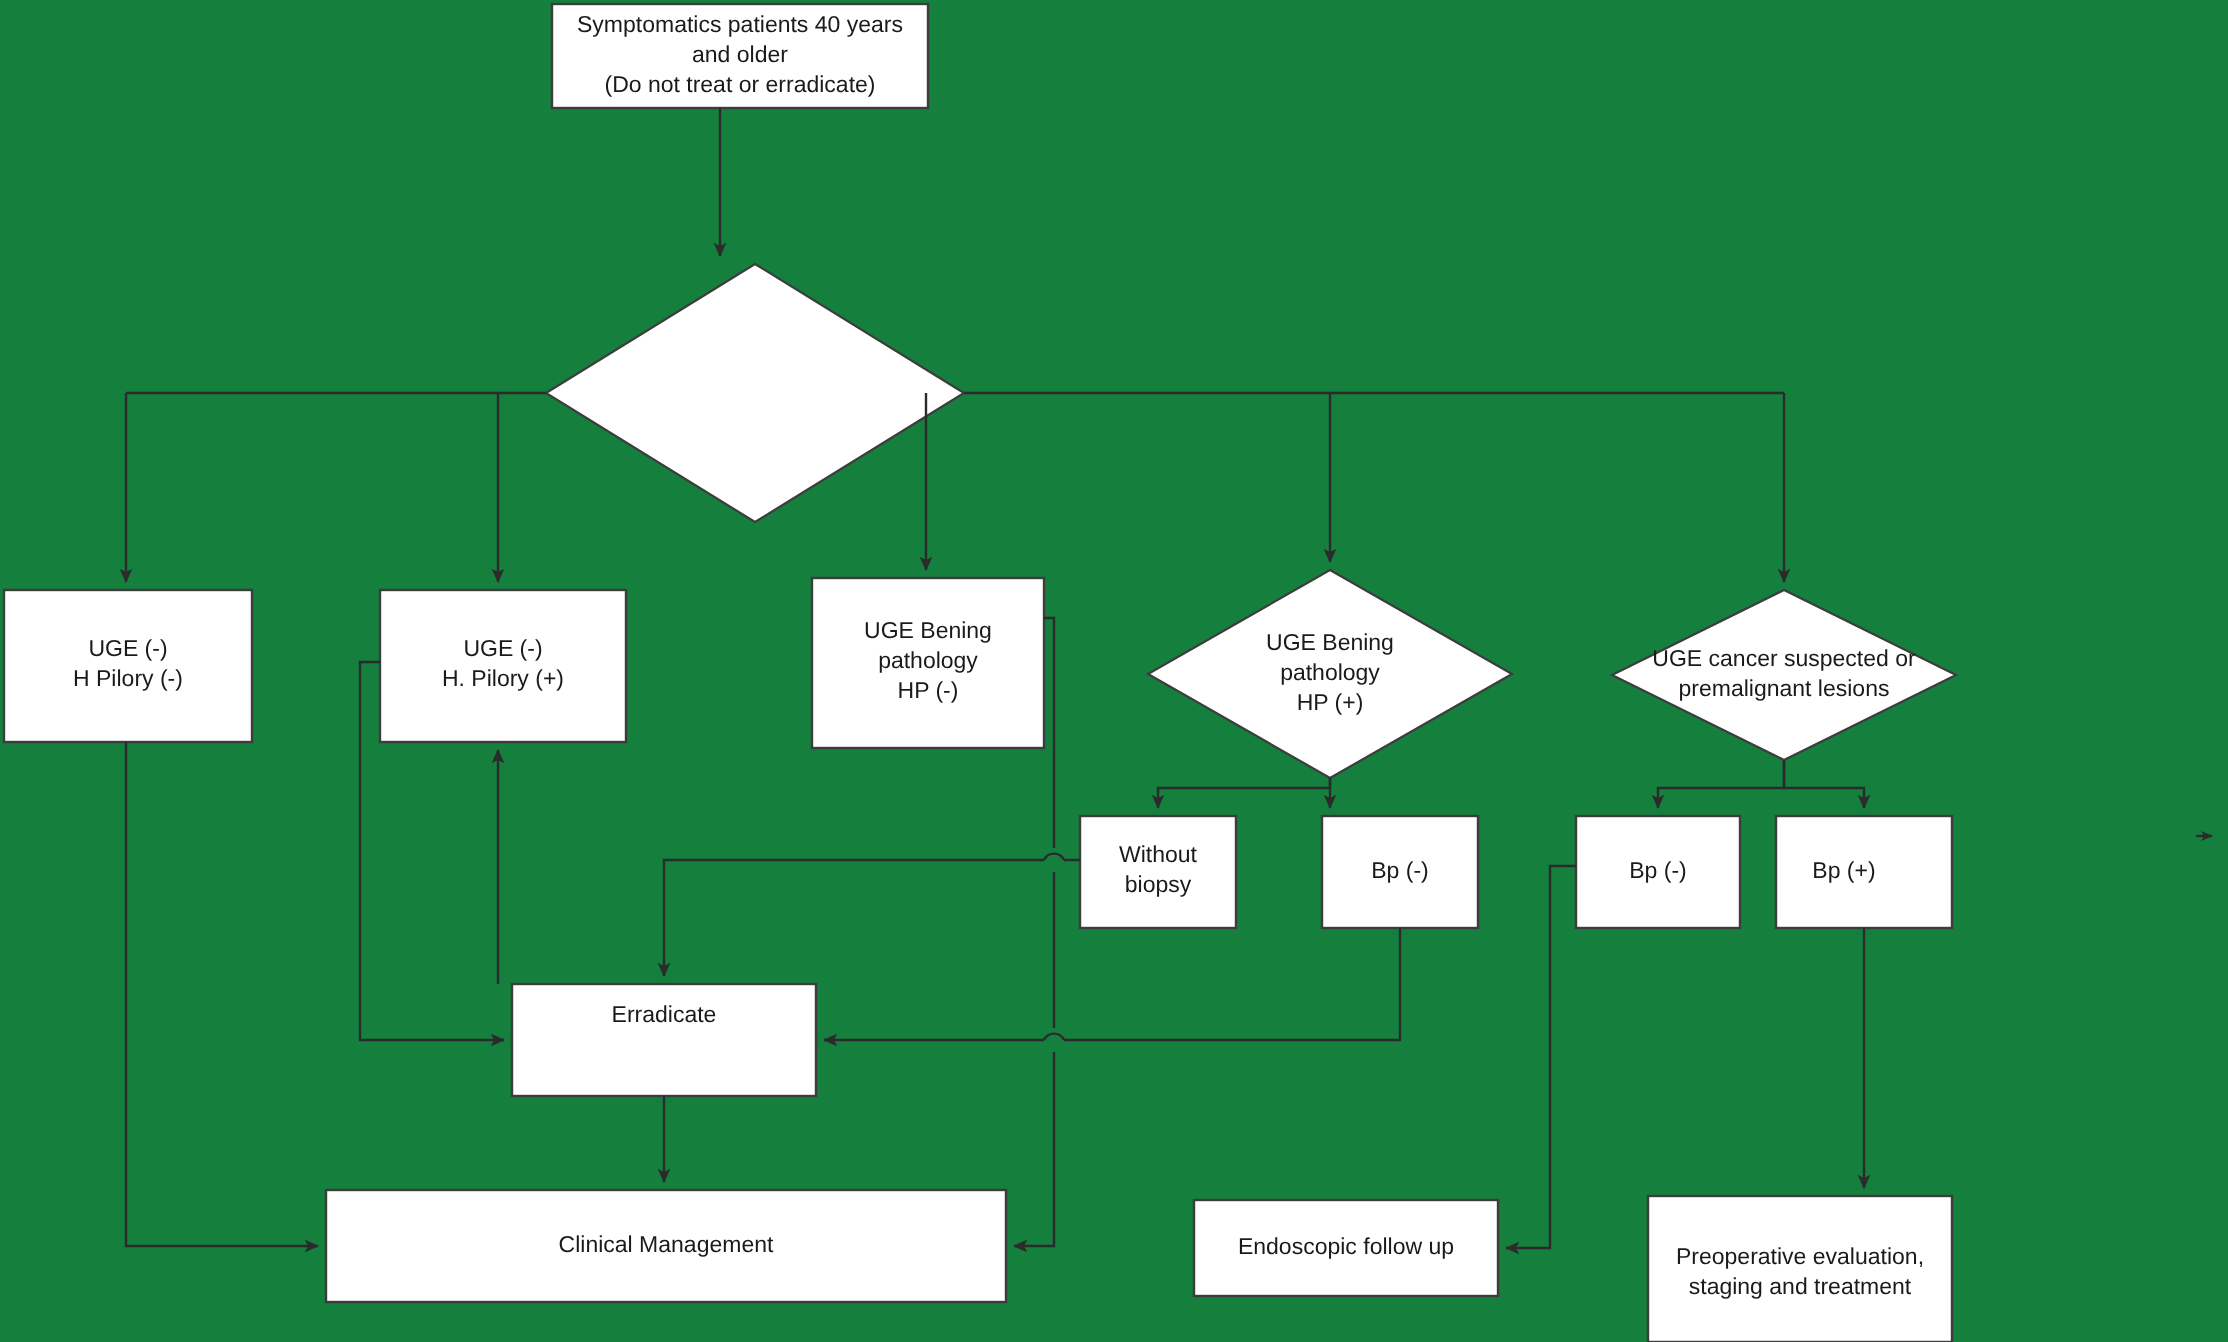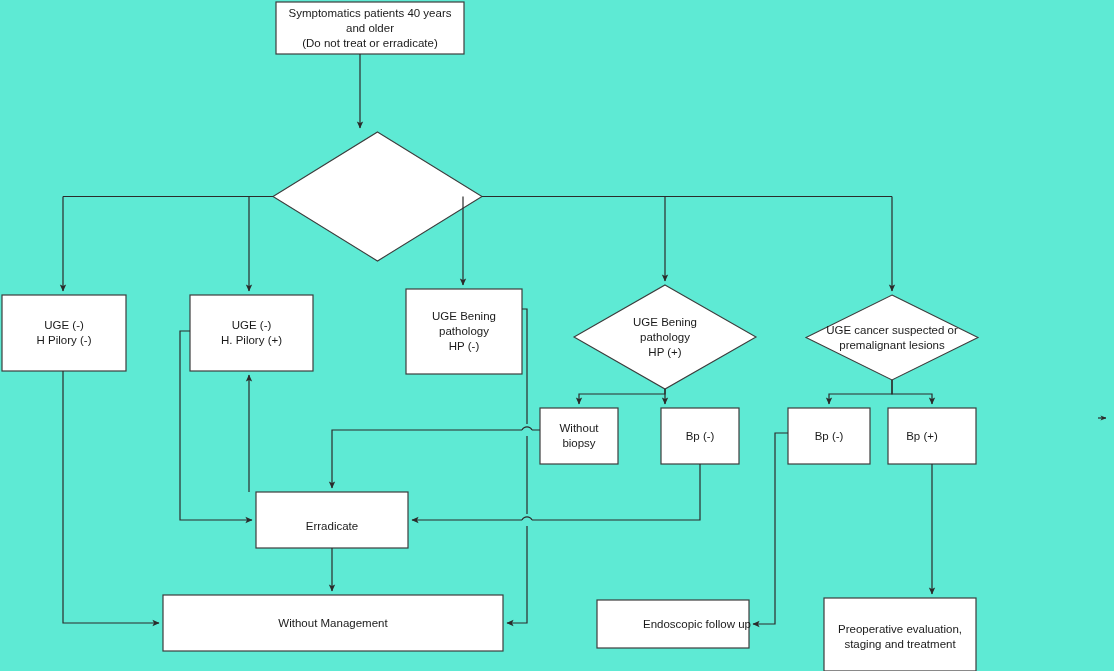--- a/index.html
+++ b/index.html
@@ -1,17 +1,17 @@
 <!DOCTYPE html>
 <html><head>
 <meta charset="utf-8">
 <style>
   html,body{margin:0;padding:0;background:#ffffff;}
   body{font-family:"Liberation Sans", sans-serif;}
-  #stage{position:relative;width:1114px;height:671px;background:#5eead4;overflow:hidden;}
+  #stage{position:relative;width:1114px;height:671px;background:#15803d;overflow:hidden;}
   svg#flow{position:absolute;left:0;top:0;width:1114px;height:671px;}
   .node-rect{fill:#ffffff;stroke:#3c3c3c;stroke-width:1.2;}
   .node-diamond{fill:#ffffff;stroke:#3c3c3c;stroke-width:1.1;}
   .edge{fill:none;stroke:#2b2b2b;stroke-width:1.2;stroke-linecap:butt;stroke-linejoin:miter;}
   .node-label{position:absolute;display:flex;align-items:center;justify-content:center;
     text-align:center;color:#1a1a1a;font-size:11.5px;line-height:15px;
     font-family:"Liberation Sans", sans-serif;pointer-events:none;white-space:pre-line;}
 </style>
 </head>
 <body>
@@ -124,22 +124,22 @@
 
   <div class="node-label" style="left:800px;top:302px;width:184px;height:72px;">UGE cancer suspected or
 premalignant lesions</div>
 
   <div class="node-label" style="left:661px;top:408px;width:78px;height:56px;">Bp (-)</div>
 
   <div class="node-label" style="left:788px;top:408px;width:82px;height:56px;">Bp (-)</div>
 
   <div class="node-label" style="left:888px;top:408px;width:68px;height:56px;">Bp (+)</div>
 
-  <div class="node-label" style="left:256px;top:506px;width:152px;height:40px;">Erradicate</div>
+  <div class="node-label" style="left:256px;top:488px;width:152px;height:40px;">Erradicate</div>
 
-  <div class="node-label" style="left:163px;top:595px;width:340px;height:56px;">Without Management</div>
+  <div class="node-label" style="left:163px;top:595px;width:340px;height:56px;">Clinical Management</div>
 
-  <div class="node-label" style="left:597px;top:600px;width:152px;height:48px;padding-left:24px;">Endoscopic follow up</div>
+  <div class="node-label" style="left:597px;top:600px;width:152px;height:48px;">Endoscopic follow up</div>
 
   <div class="node-label" style="left:824px;top:598px;width:152px;height:77px;">Preoperative evaluation,
 staging and treatment</div>
 
 </div>
 
 </body></html>

